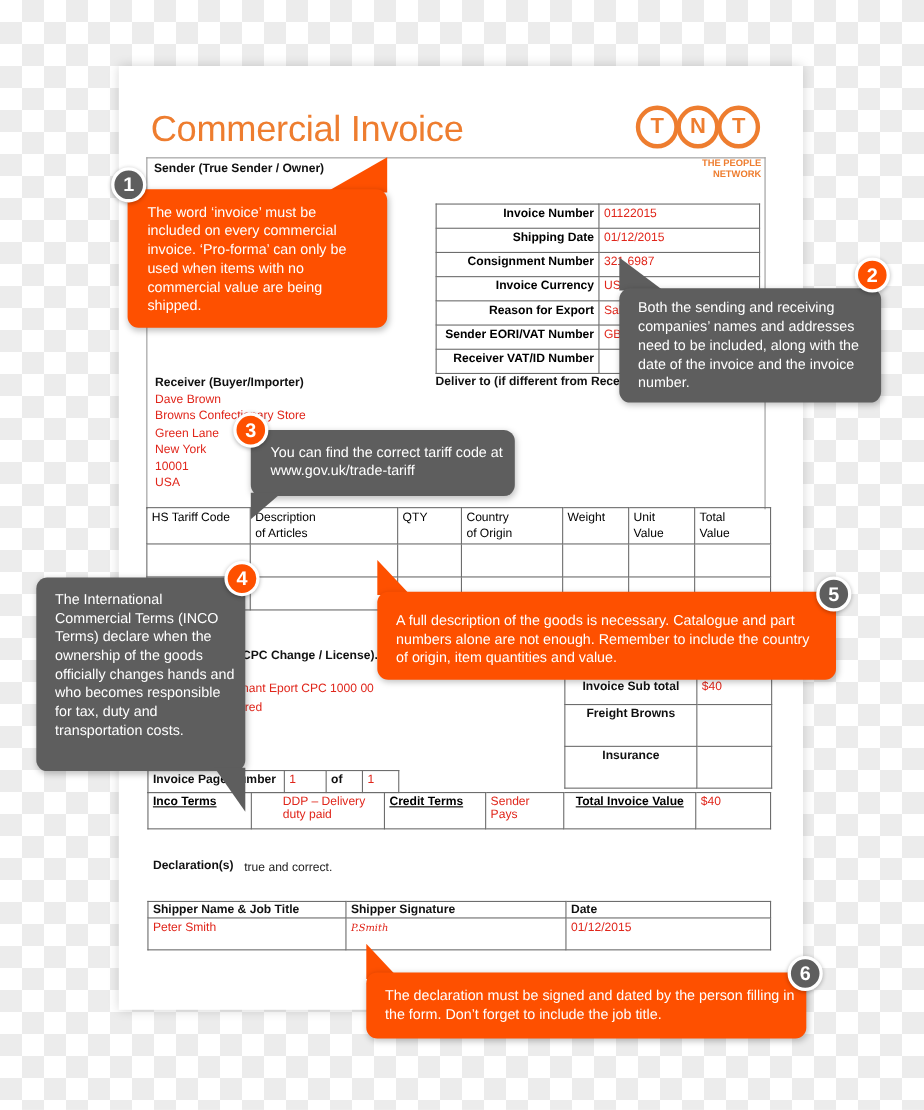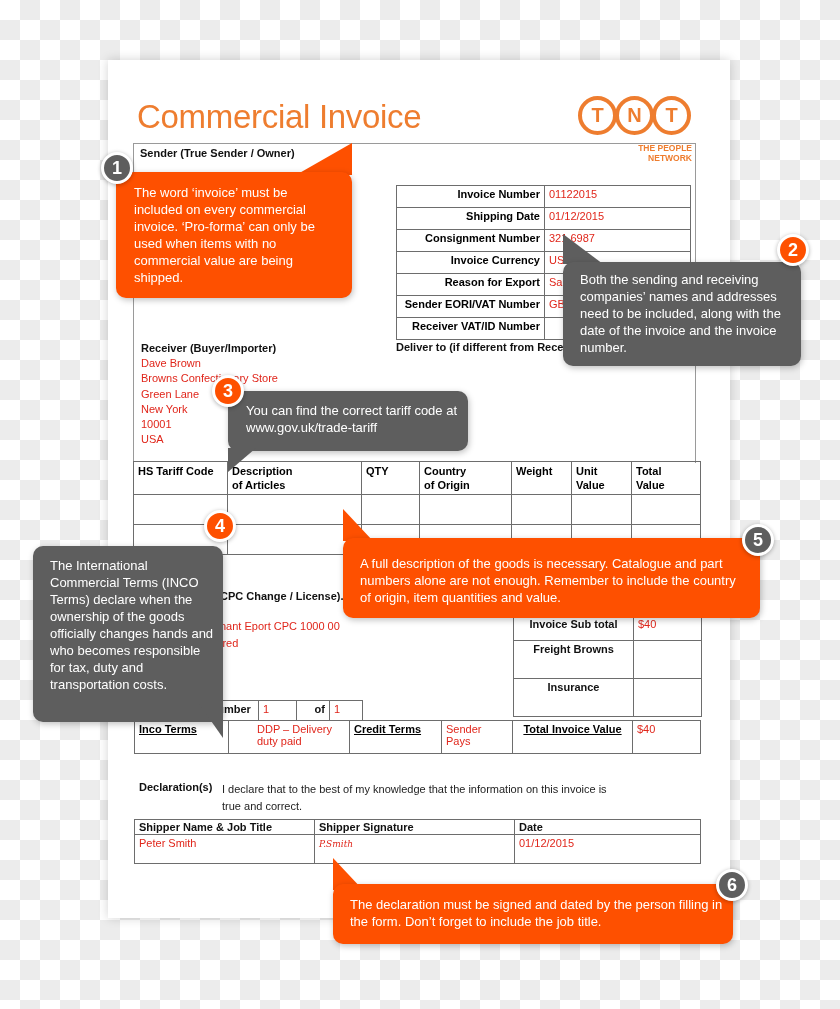--- a/index.html
+++ b/index.html
@@ -30,21 +30,21 @@
   }
   .tnt-tag { left: 612px; top: 143px; color: #ee7d2f; font-size: 8.5px; font-weight: bold; text-align: right; line-height: 10px; width: 80px; }
   .sender-box { left: 133px; top: 143px; width: 563px; height: 320px; border: 1px solid #9a9a9a; border-bottom: none; }
   .lbl { font-size: 11px; font-weight: bold; color: #111; }
   .red { color: #e0261b; font-size: 11px; }
   table.grid { border-collapse: collapse; position: absolute; }
   table.grid td { border: 1px solid #6d6d6d; font-size: 11px; padding: 2px 4px; vertical-align: top; }
   .right-table td.k { text-align: right; font-weight: bold; width: 148px; height: 22px; }
   .right-table td.v { color: #e0261b; width: 146px; }
   .goods td { height: 30px; }
-  .goods td.h { font-weight: bold; height: 32px; line-height: 14px; }
+  .goods td.h { font-weight: normal; height: 32px; line-height: 14px; }
   .goods td.r { color: #e0261b; }
   .u { text-decoration: underline; font-weight: bold; }
   .callout { position: absolute; border-radius: 10px; color: #fff; font-size: 13px; line-height: 17px; box-shadow: 1px 2px 6px rgba(0,0,0,0.25); }
   .orange { background: #fe5000; }
   .grey { background: #5e5e5e; }
   .badge {
     position: absolute; width: 32px; height: 32px; border-radius: 50%; border: 3px solid #fff;
     color: #fff; font-weight: bold; font-size: 18px; display: flex; align-items: center; justify-content: center;
     box-shadow: 0 1px 4px rgba(0,0,0,0.3);
   }
@@ -165,42 +165,41 @@
         <td class="red"></td>
       </tr>
 </tbody>
   </table>
 
 <table class="grid" style="left:134px;top:700px;">
   <tbody>
       <tr>
     <td class="lbl" style="width:124px;height:20px;">Invoice Page Number</td>
     <td class="red" style="width:38px;">1</td>
-    <td class="lbl" style="width:33px;text-align:right;">of</td>
+    <td class="lbl" style="width:33px;text-align:left;">of</td>
     <td class="red" style="width:33px;">1</td>
   </tr>
 </tbody>
   </table>
 
 <table class="grid" style="left:134px;top:720px;width:567px;">
   <tbody>
       <tr>
     <td style="width:94px;height:33px;"><span class="u">Inco Terms</span></td>
     <td class="red" style="width:121px;padding-left:28px;">DDP – Delivery duty paid</td>
     <td style="width:92px;"><span class="u">Credit Terms</span></td>
     <td class="red" style="width:71px;">Sender Pays</td>
     <td style="width:120px;text-align:center;"><span class="u">Total Invoice Value</span></td>
     <td class="red">$40</td>
   </tr>
 </tbody>
   </table>
 
 <div class="abs lbl" style="left:139px;top:781px;">Declaration(s)</div>
 <div class="abs" style="left:222px;top:781px;font-size:11px;line-height:17px;color:#222;">
-  <div>I declare that to the best of my knowledge that the information on this invoice is</div>
   <div>true and correct.</div>
 </div>
 
 <table class="grid" style="left:134px;top:819px;width:567px;">
   <tbody>
       <tr>
     <td class="lbl" style="width:180px;height:14px;padding:1px 4px;">Shipper Name &amp; Job Title</td>
     <td class="lbl" style="width:200px;padding:1px 4px;">Shipper Signature</td>
     <td class="lbl" style="padding:1px 4px;">Date</td>
   </tr>
@@ -223,21 +222,21 @@
   <span>Both the sending and receiving companies’ names and addresses need to be included, along with the date of the invoice and the invoice number.</span>
 </div>
 <div class="badge" style="left:777px;top:234px;background:#fe5000;">2</div>
 
 <div class="callout grey" style="left:228px;top:391px;width:240px;height:60px;padding:11px 10px 0 18px;">
   <span>You can find the correct tariff code at www.gov.uk/trade-tariff</span>
 </div>
 <div class="tail" style="left:228px;top:448px;border-right:28px solid transparent;border-top:24px solid #5e5e5e;"></div>
 <div class="badge" style="left:212px;top:375px;background:#fe5000;">3</div>
 
-<div class="callout grey" style="left:33px;top:546px;width:190px;height:176px;padding:11px 8px 0 17px;">
+<div class="callout grey" style="left:33px;top:525px;width:190px;height:176px;padding:11px 8px 0 17px;">
   <span>The International Commercial Terms (INCO Terms) declare when the ownership of the goods officially changes hands and who becomes responsible for tax, duty and transportation costs.</span>
 </div>
 <div class="tail" style="left:195px;top:698px;border-left:28px solid transparent;border-top:40px solid #5e5e5e;"></div>
 <div class="badge" style="left:204px;top:510px;background:#fe5000;">4</div>
 
 <div class="tail" style="left:343px;top:509px;border-right:30px solid transparent;border-bottom:32px solid #fe5000;"></div>
 <div class="callout orange" style="left:343px;top:538px;width:417px;height:80px;padding:17px 10px 0 17px;">
   <span>A full description of the goods is necessary. Catalogue and part numbers alone are not enough. Remember to include the country of origin, item quantities and value.</span>
 </div>
 <div class="badge" style="left:742px;top:524px;background:#5e5e5e;">5</div>

